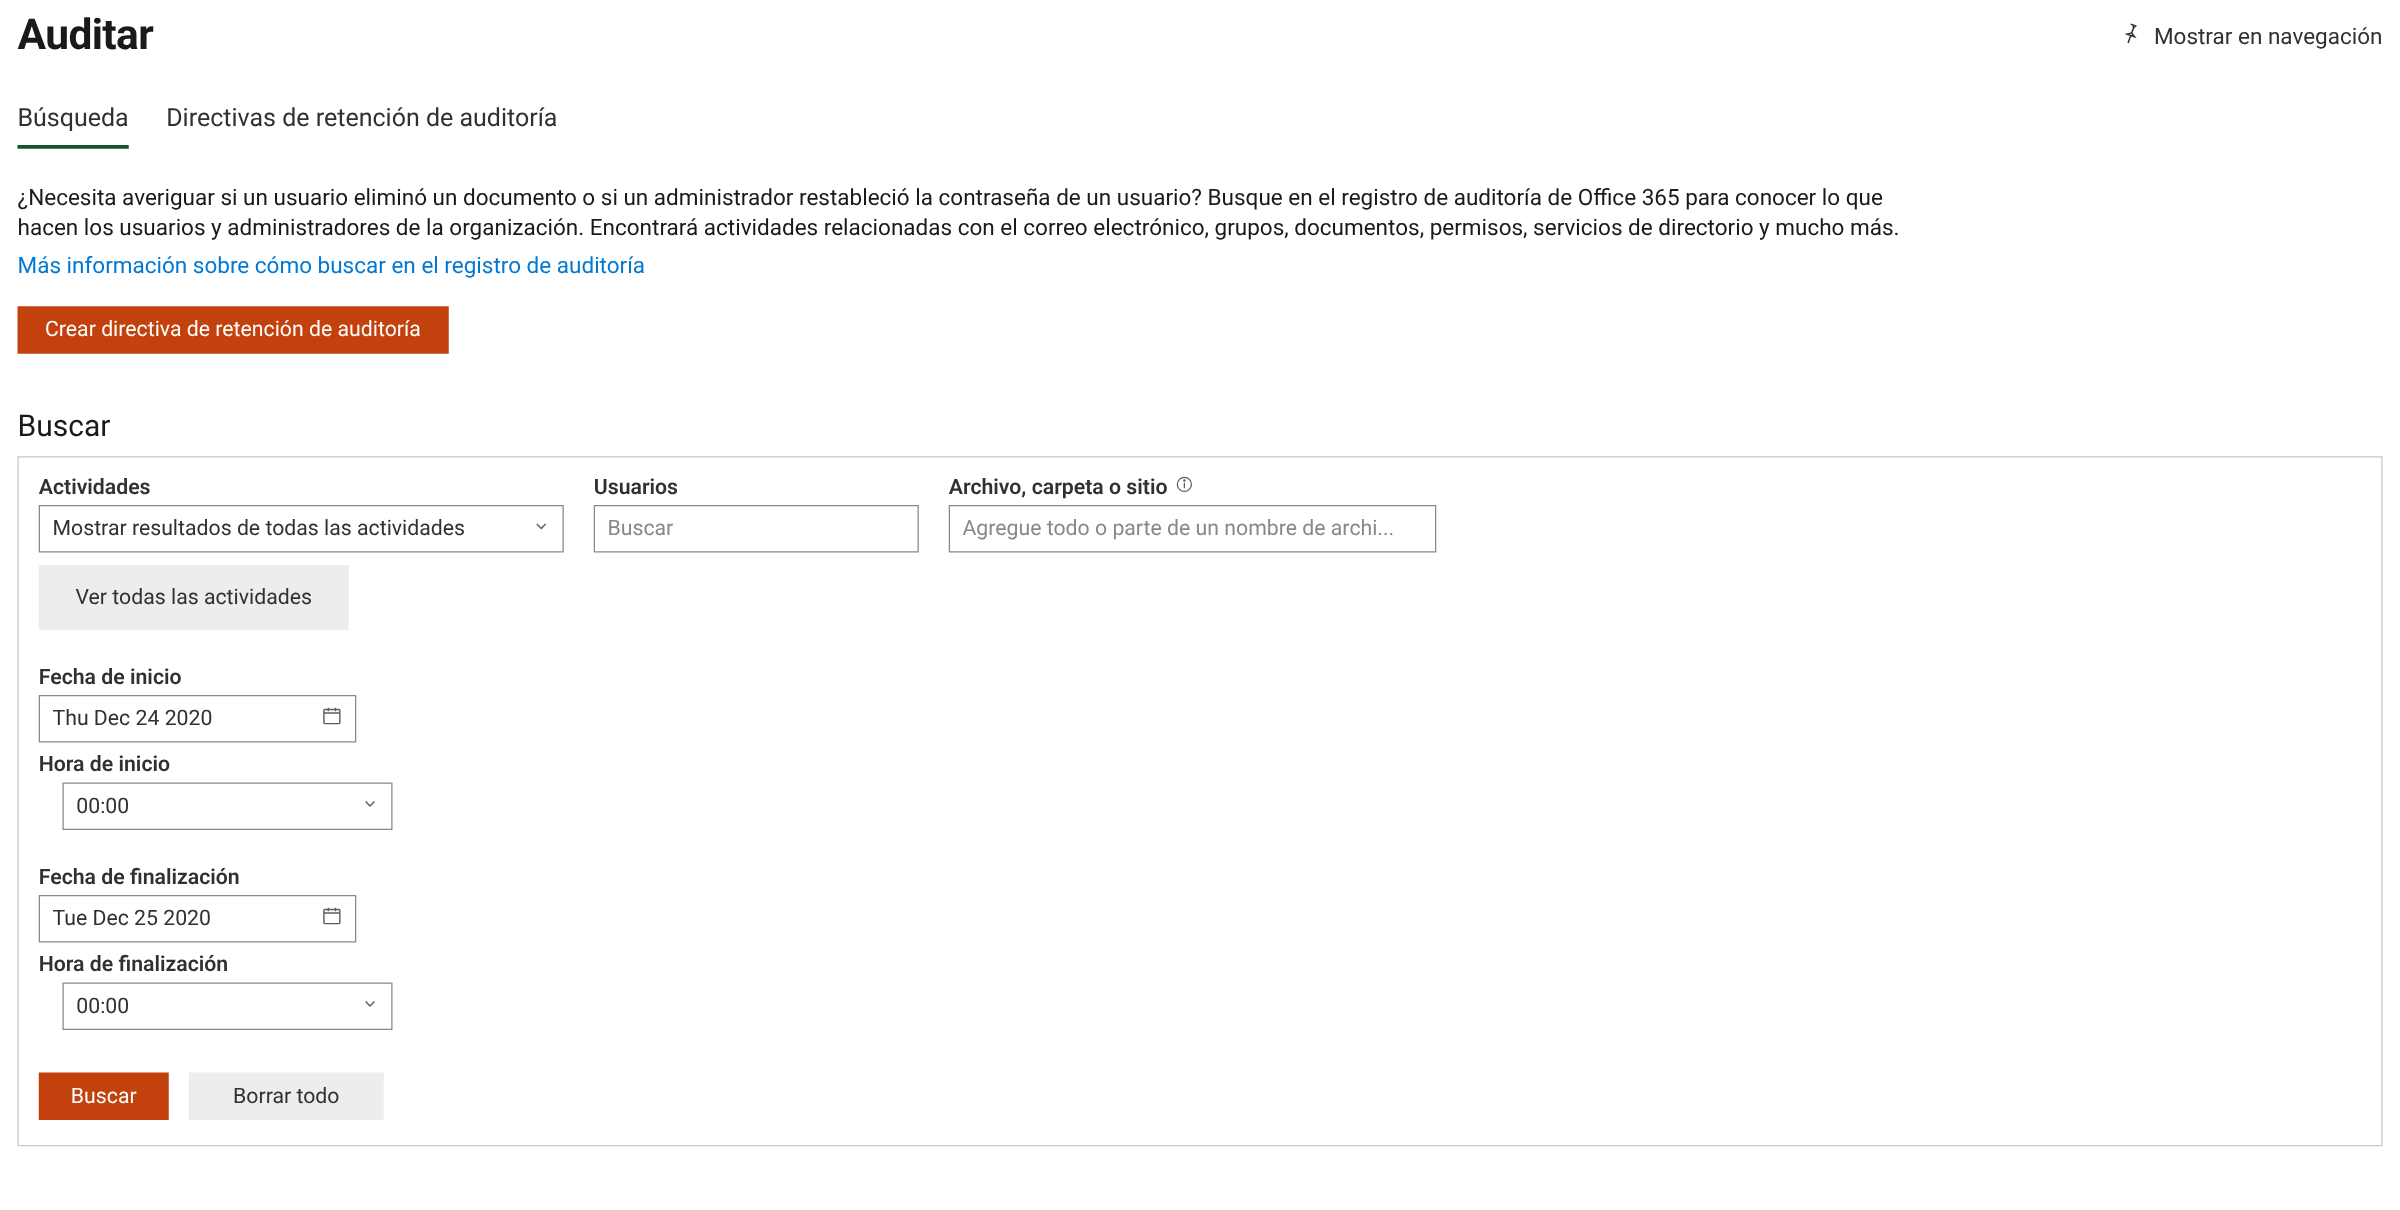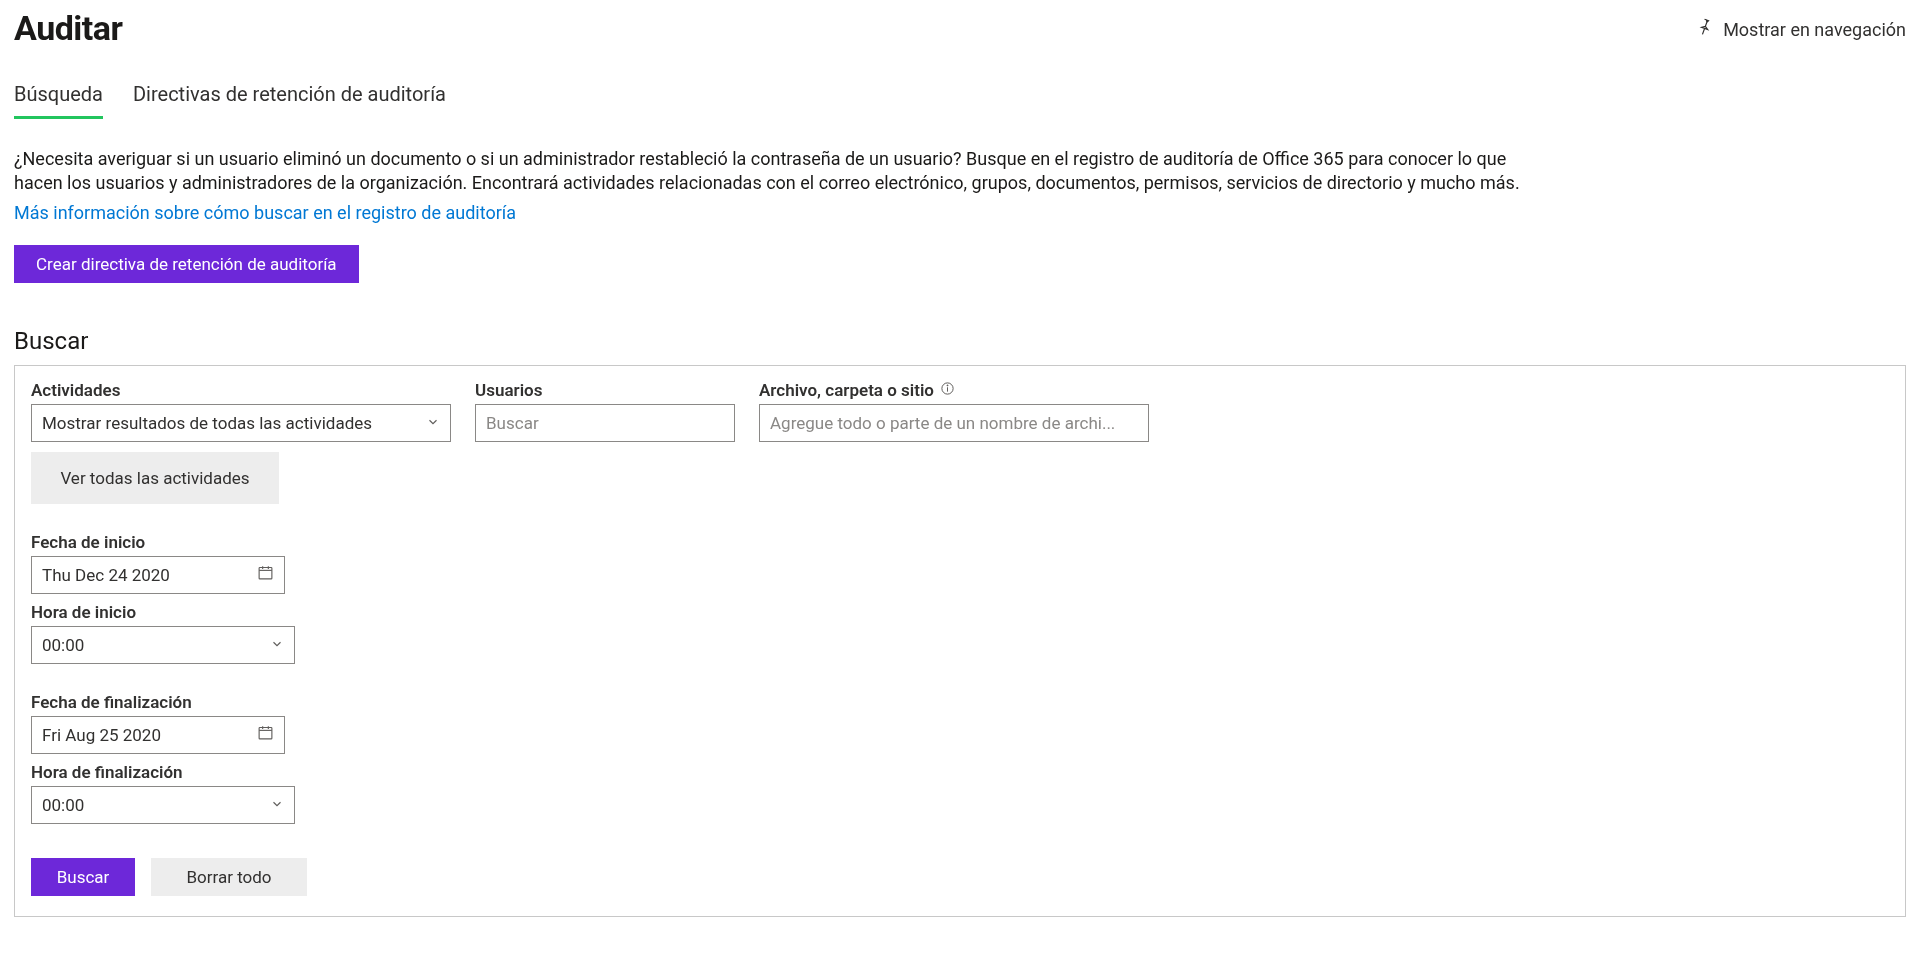--- a/index.html
+++ b/index.html
@@ -39,21 +39,21 @@
       margin-bottom: 28px;
     }
     .tab {
       padding: 6px 0 10px 0;
       font-size: 20px;
       color: #323130;
       cursor: pointer;
       border-bottom: 3px solid transparent;
     }
     .tab.active {
-      border-bottom: 3px solid #22c55e;
+      border-bottom: 3px solid #14532d;
     }
     .description {
       font-size: 18px;
       line-height: 1.35;
       color: #1b1a19;
       margin-bottom: 6px;
       max-width: 1520px;
     }
     .learn-more {
       color: #0078d4;
@@ -67,21 +67,21 @@
       align-items: center;
       justify-content: center;
       height: 38px;
       padding: 0 22px;
       font-size: 17px;
       border: none;
       cursor: pointer;
       font-family: inherit;
     }
     .btn-primary {
-      background: #6d28d9;
+      background: #c2410c;
       color: #fff;
     }
     .btn-secondary {
       background: #ededed;
       color: #323130;
     }
     .create-policy { margin-bottom: 44px; }
     .section-heading {
       font-size: 24px;
       font-weight: 400;
@@ -129,21 +129,21 @@
     .file-input { width: 390px; color:#605e5c; overflow:hidden; white-space:nowrap; text-overflow:ellipsis;}
     .view-all {
       margin-top: 10px;
       width: 248px;
       height: 52px;
       background: #ededed;
       color: #323130;
     }
     .date-block { margin-top: 28px; display:flex; gap:8px;flex-direction:column; }
     .date-input { width: 254px; text-align: right; }
-    .time-select { width: 264px; }
+    .time-select { width: 264px; margin-left: 19px; }
     .cal-icon svg { width: 17px; height: 17px; }
     .buttons-row { margin-top: 34px; display:flex; gap:16px; }
     .search-btn { width: 104px; }
     .clear-btn { width: 156px; }
     .placeholder-text { color:#8a8886;text-align:right; }
   </style>
 </head>
 <body>
 
 
@@ -238,21 +238,21 @@
             </svg>
         </span>
       </div>
     </div>
   </div>
 
   <div class="date-block">
     <div class="field-group">
       <label class="field-label">Fecha de finalización</label>
       <div class="date-input">
-        <span>Fri Aug 25 2020</span>
+        <span>Tue Dec 25 2020</span>
         <span class="cal-icon">
           <svg viewBox="0 0 24 24" fill="none" stroke="#605e5c" stroke-width="1.6">
               <rect x="3" y="5" width="18" height="16" rx="1"></rect>
               <line x1="3" y1="9" x2="21" y2="9"></line>
               <line x1="8" y1="3" x2="8" y2="7"></line>
               <line x1="16" y1="3" x2="16" y2="7"></line>
             </svg>
         </span>
       </div>
     </div>

